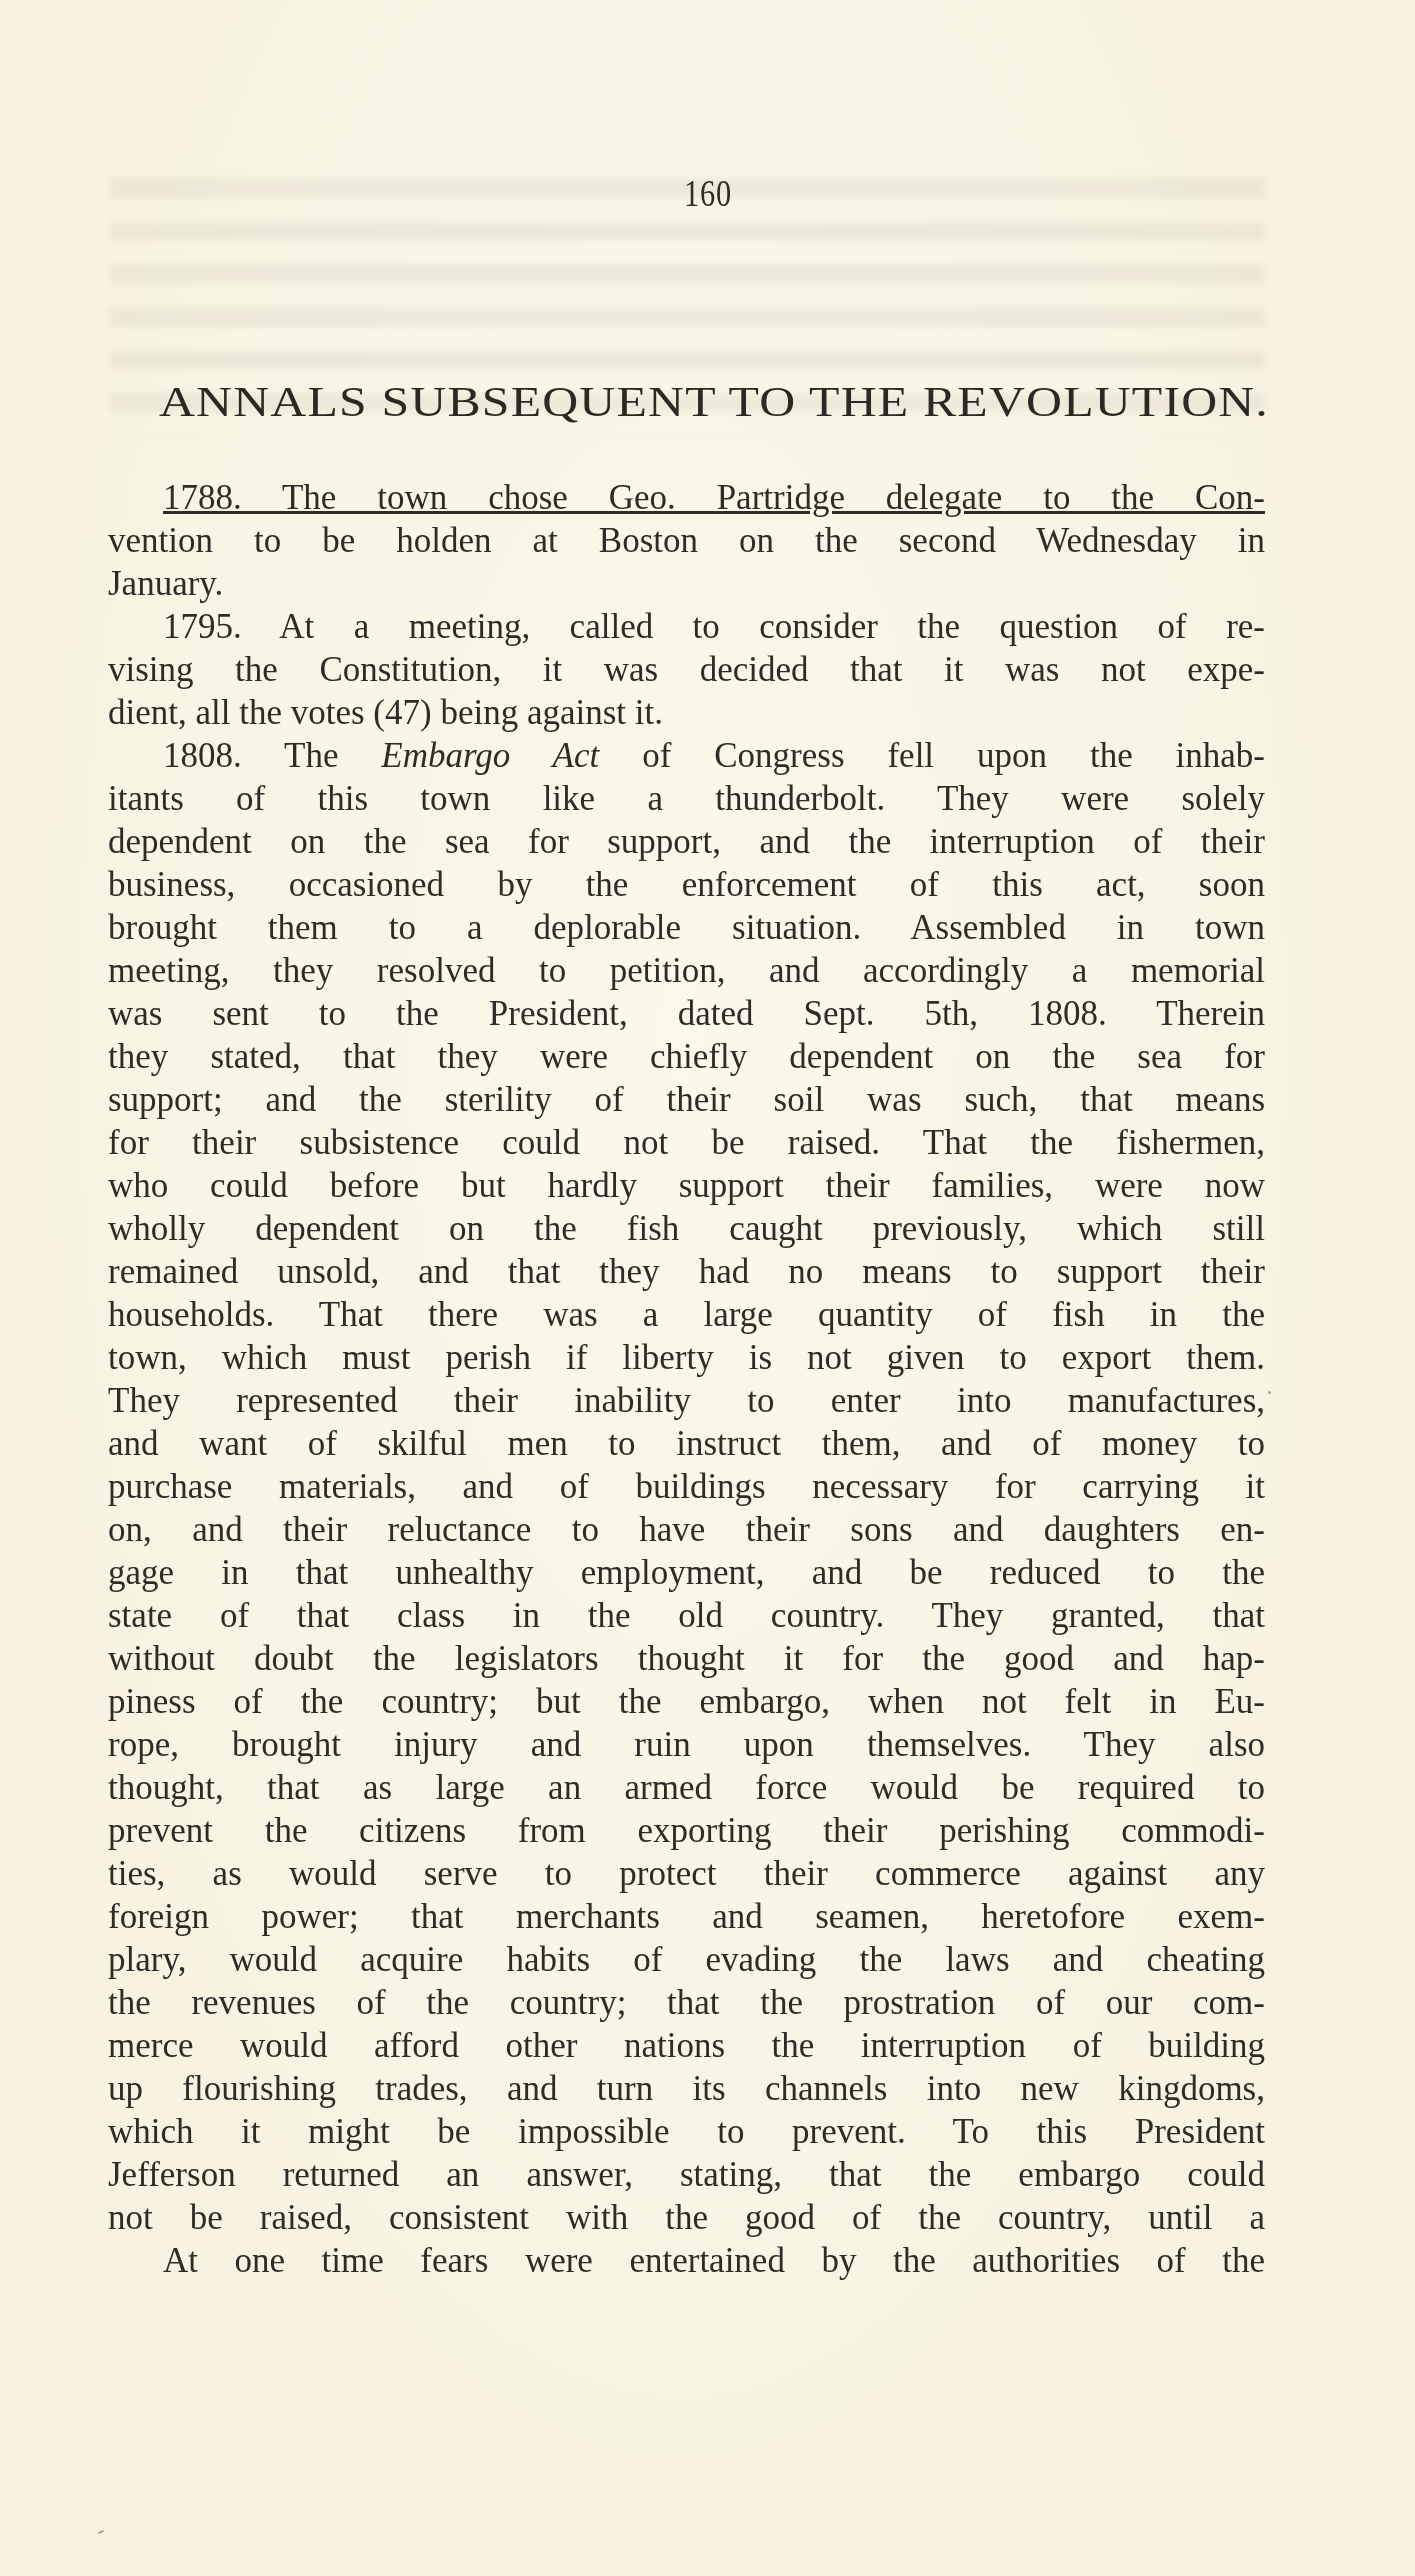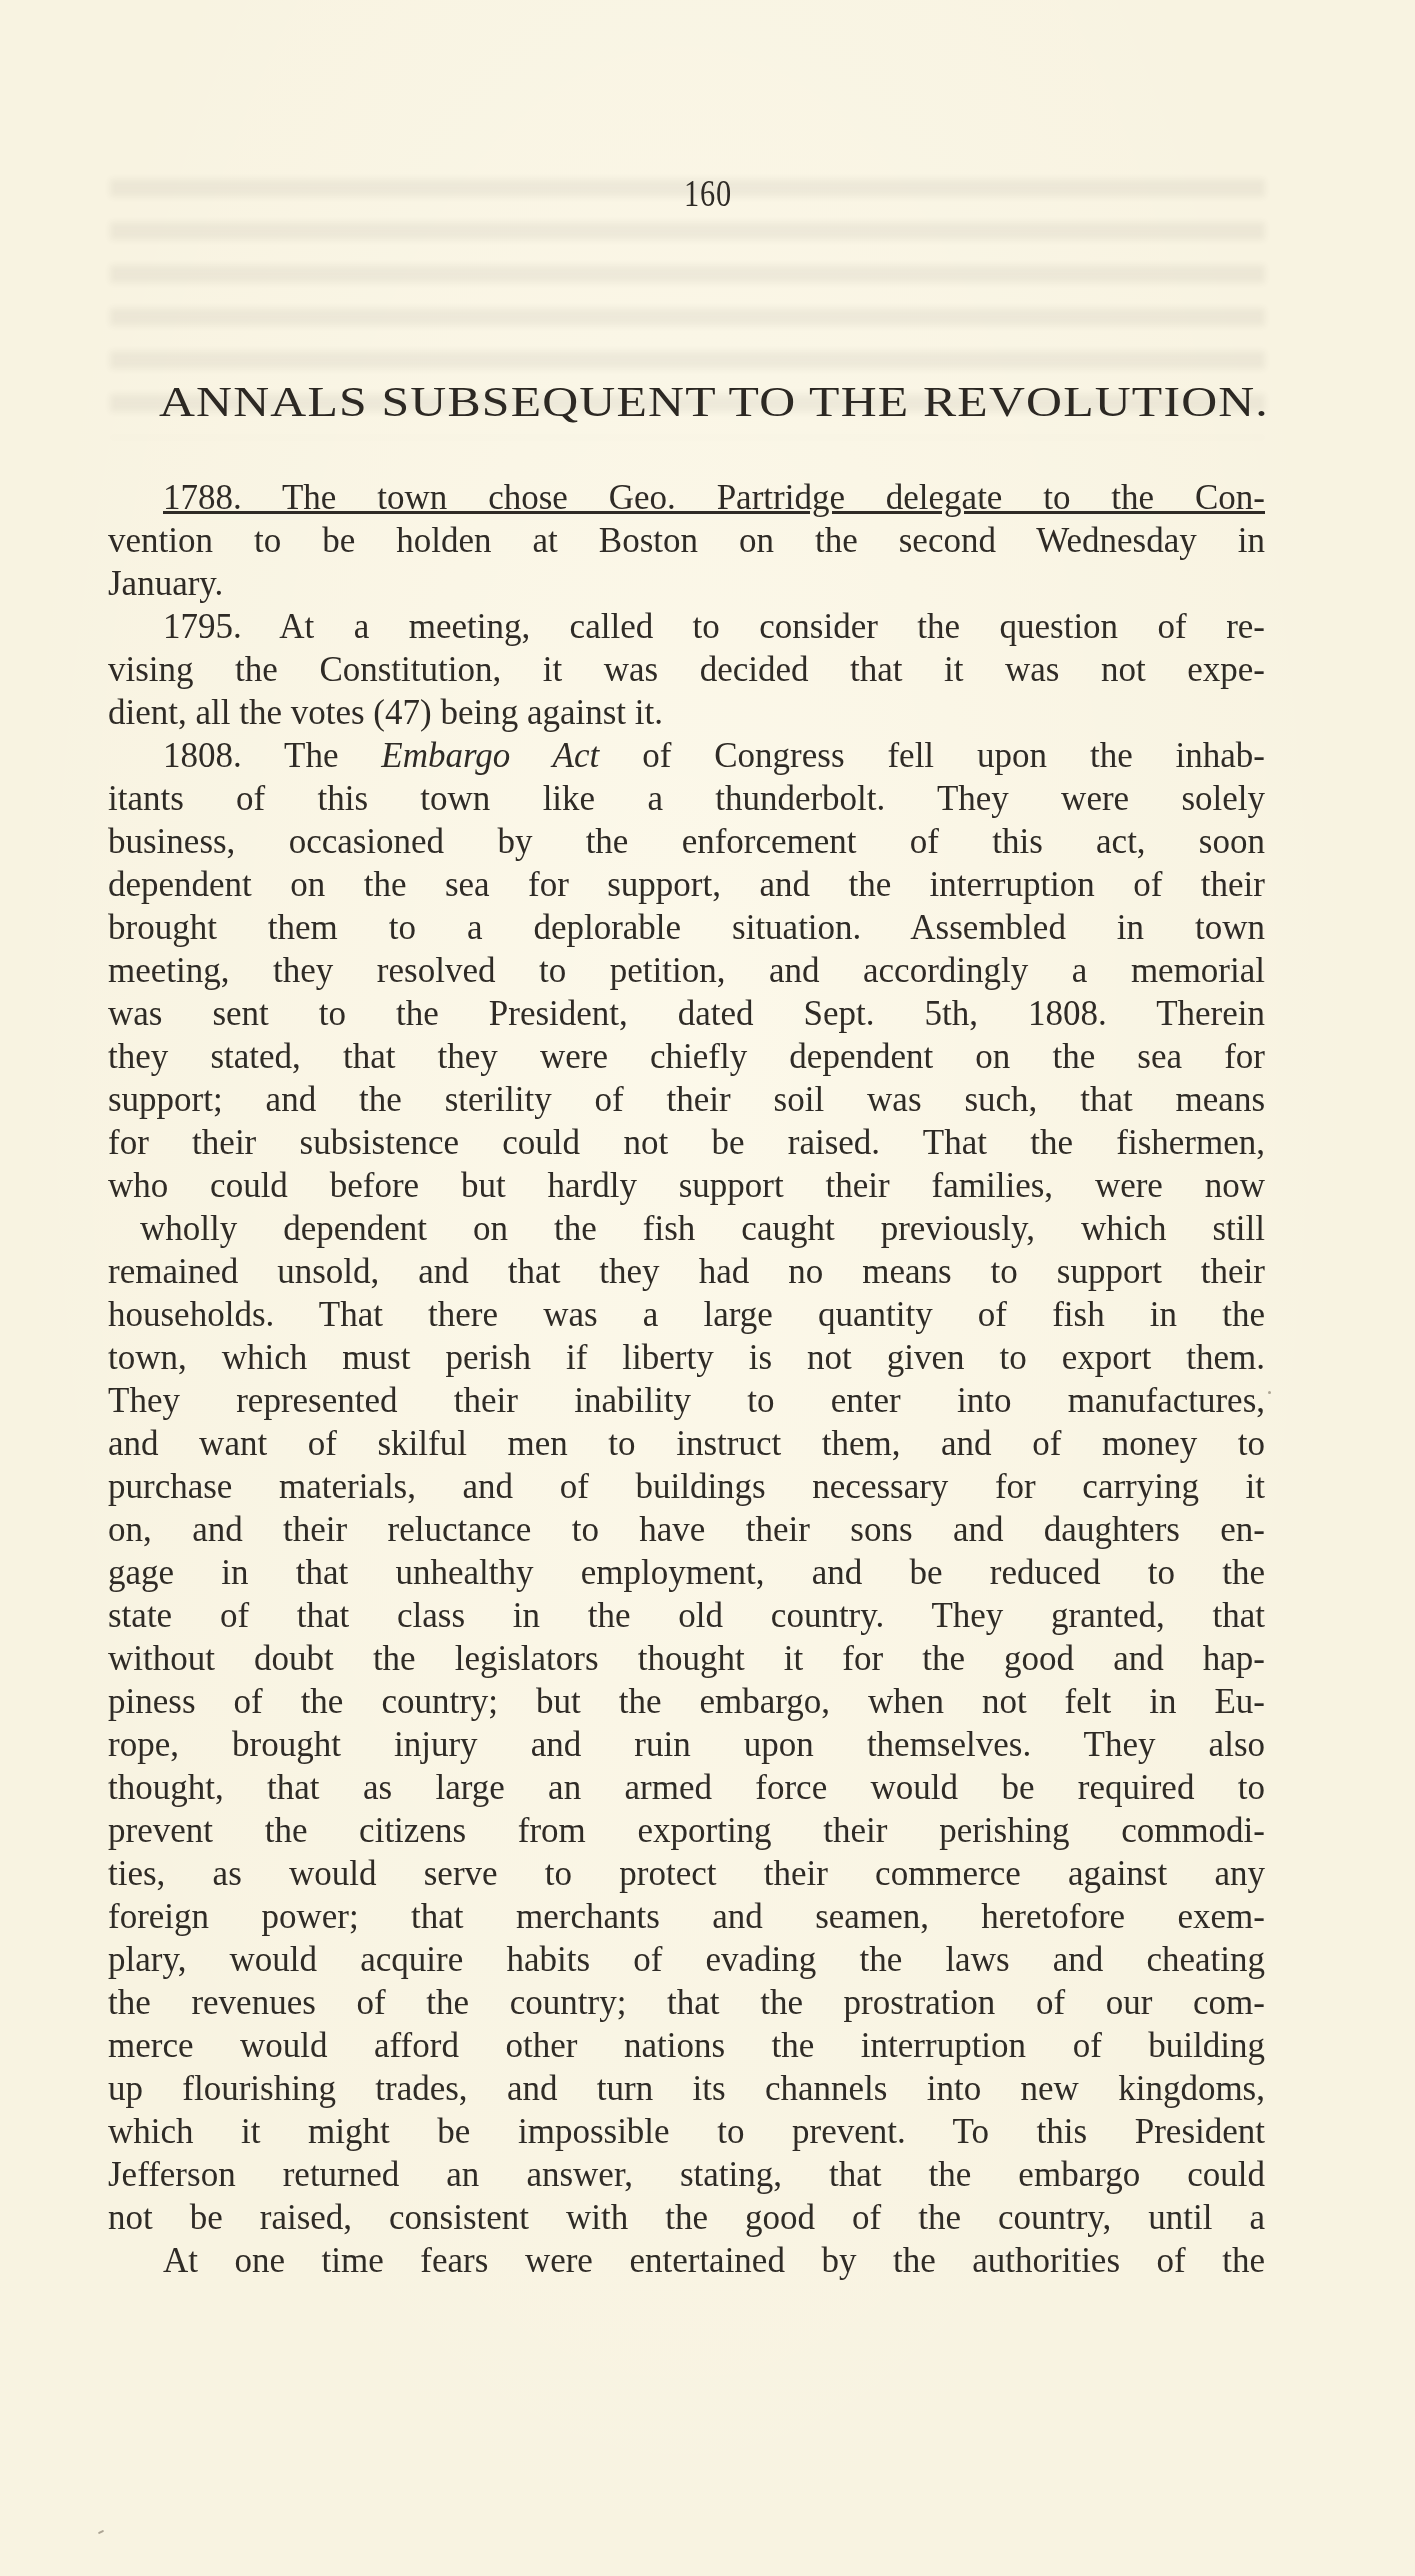--- a/index.html
+++ b/index.html
@@ -104,30 +104,30 @@
 
   <div class="body-text" id="body-text">
       <div class="line indent" style="white-space: nowrap; text-decoration: underline;">1788.  The town chose Geo. Partridge delegate to the Con-</div>
       <div class="line" style="white-space: nowrap;">vention to be holden at Boston on the second Wednesday in</div>
       <div class="line last" style="white-space: nowrap;">January.</div>
       <div class="line indent" style="white-space: nowrap;">1795.  At a meeting, called to consider the question of re-</div>
       <div class="line" style="white-space: nowrap;">vising the Constitution, it was decided that it was not expe-</div>
       <div class="line last" style="white-space: nowrap;">dient, all the votes (47) being against it.</div>
       <div class="line indent" style="white-space: nowrap;"><span>1808.  The </span><em>Embargo Act</em><span> of Congress fell upon the inhab-</span></div>
       <div class="line" style="white-space: nowrap;">itants of this town like a thunderbolt.  They were solely</div>
+      <div class="line" style="white-space: nowrap;">dependent on the sea for support, and the interruption of their</div>
       <div class="line" style="white-space: nowrap;">business, occasioned by the enforcement of this act, soon</div>
-      <div class="line" style="white-space: nowrap;">dependent on the sea for support, and the interruption of their</div>
       <div class="line" style="white-space: nowrap;">brought them to a deplorable situation.  Assembled in town</div>
       <div class="line" style="white-space: nowrap;">meeting, they resolved to petition, and accordingly a memorial</div>
       <div class="line" style="white-space: nowrap;">was sent to the President, dated Sept. 5th, 1808.  Therein</div>
       <div class="line" style="white-space: nowrap;">they stated, that they were chiefly dependent on the sea for</div>
       <div class="line" style="white-space: nowrap;">support; and the sterility of their soil was such, that means</div>
       <div class="line" style="white-space: nowrap;">for their subsistence could not be raised.  That the fishermen,</div>
       <div class="line" style="white-space: nowrap;">who could before but hardly support their families, were now</div>
-      <div class="line" style="white-space: nowrap; margin-left: 32px;">wholly dependent on the fish caught previously, which still</div>
+      <div class="line" style="white-space: nowrap;">wholly dependent on the fish caught previously, which still</div>
       <div class="line" style="white-space: nowrap;">remained unsold, and that they had no means to support their</div>
       <div class="line" style="white-space: nowrap;">households.  That there was a large quantity of fish in the</div>
       <div class="line" style="white-space: nowrap;">town, which must perish if liberty is not given to export them.</div>
       <div class="line" style="white-space: nowrap;">They represented their inability to enter into manufactures,</div>
       <div class="line" style="white-space: nowrap;">and want of skilful men to instruct them, and of money to</div>
       <div class="line" style="white-space: nowrap;">purchase materials, and of buildings necessary for carrying it</div>
       <div class="line" style="white-space: nowrap;">on, and their reluctance to have their sons and daughters en-</div>
       <div class="line" style="white-space: nowrap;">gage in that unhealthy employment, and be reduced to the</div>
       <div class="line" style="white-space: nowrap;">state of that class in the old country.  They granted, that</div>
       <div class="line" style="white-space: nowrap;">without doubt the legislators thought it for the good and hap-</div>

